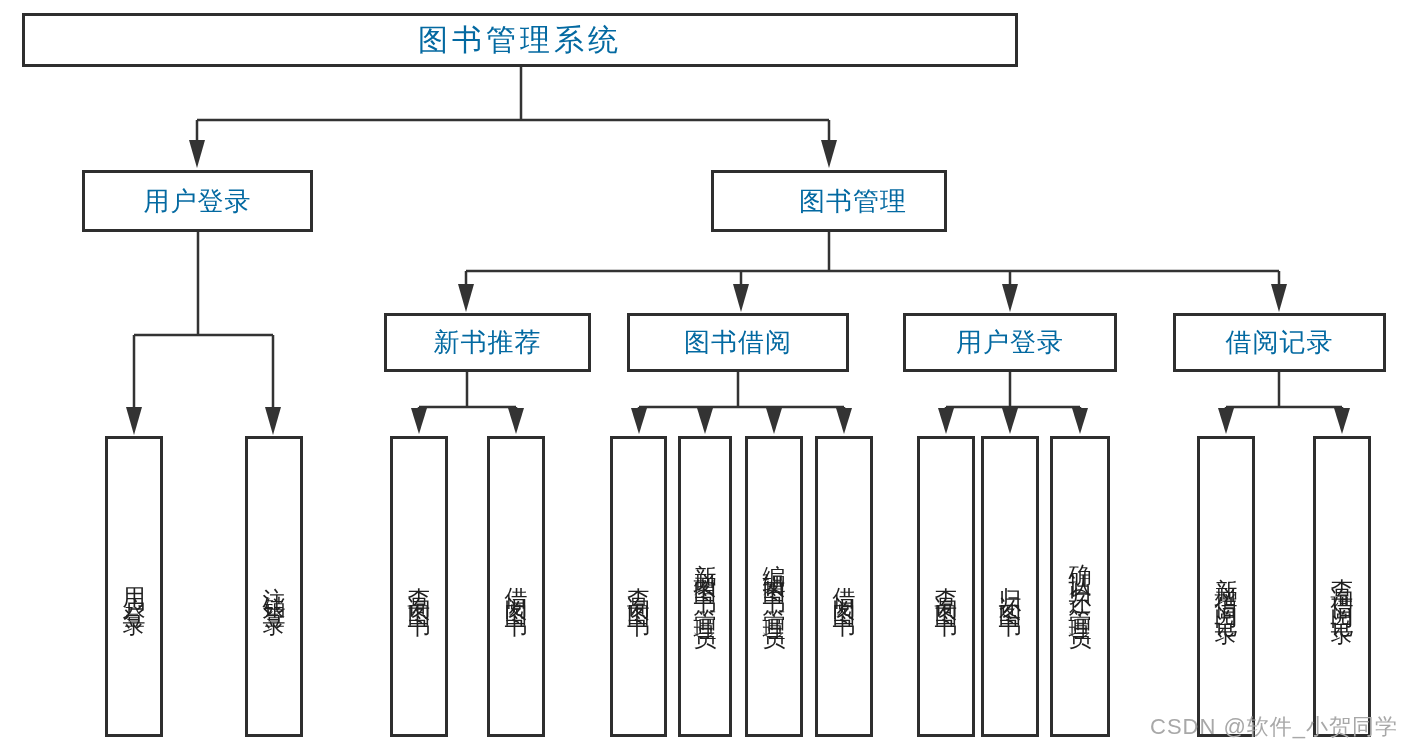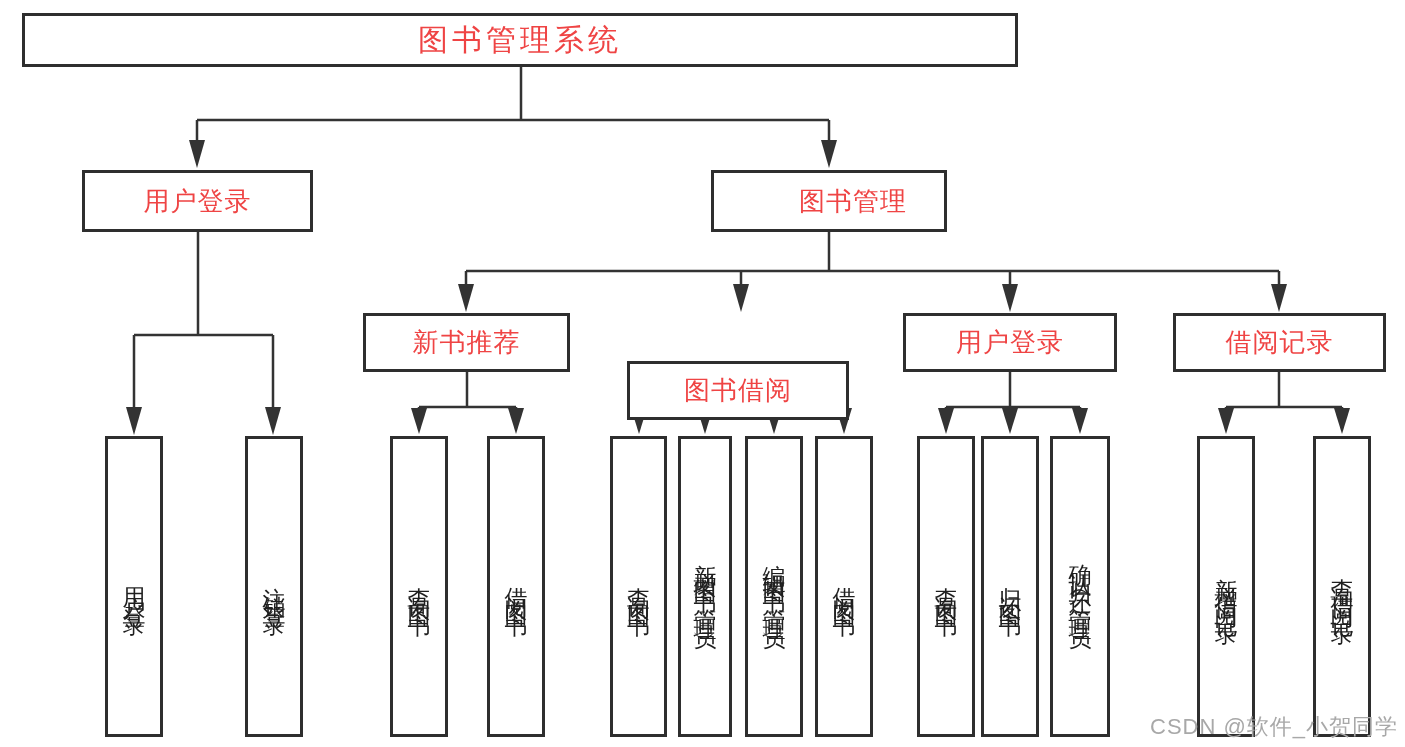--- a/index.html
+++ b/index.html
@@ -5,34 +5,34 @@
   html,body{margin:0;padding:0;background:#fff;}
   .stage{
     position:relative;width:1405px;height:747px;background:#ffffff;overflow:hidden;
     font-family:"Liberation Sans", sans-serif;color:#1f1f1f;
   }
   .wires{position:absolute;left:0;top:0;z-index:1;}
   .node{
     position:absolute;box-sizing:border-box;border:3px solid #2e2e2e;background:#ffffff;
     display:flex;align-items:center;justify-content:center;z-index:2;
   }
-  .hlabel{font-size:26px;letter-spacing:1px;white-space:nowrap;color:#ef4444;}
+  .hlabel{font-size:26px;letter-spacing:1px;white-space:nowrap;color:#0369a1;}
   .rootlabel{font-size:30px;letter-spacing:4px;}
   .leaf{
     writing-mode:vertical-rl;text-orientation:mixed;
   }
   .vlabel{
     font-size:23px;letter-spacing:9px;line-height:1;color:#1f1f1f;
   }
   
   .p-root     {left:22px;  top:13px;  width:996px; height:54px;}
   .p-ulogin   {left:82px;  top:170px; width:231px; height:62px;}
   .p-bmgmt    {left:711px; top:170px; width:236px; height:62px;padding-left:48px;}
-  .p-nrec     {left:363px; top:313px; width:207px; height:59px;}
-  .p-bborrow  {left:627px; top:313px; width:222px; height:59px;margin-top:48px;}
+  .p-nrec     {left:384px; top:313px; width:207px; height:59px;}
+  .p-bborrow  {left:627px; top:313px; width:222px; height:59px;}
   .p-cborrow  {left:903px; top:313px; width:214px; height:59px;}
   .p-brecords {left:1173px;top:313px; width:213px; height:59px;}
   .leafpos{top:436px;height:301px;}
   .p-l1 {left:105px; width:58px;}
   .p-l2 {left:245px; width:58px;}
   .p-l3 {left:390px; width:58px;}
   .p-l4 {left:487px; width:58px;}
   .p-l5 {left:610px; width:57px;}
   .p-l6 {left:678px; width:54px;}
   .p-l7 {left:745px; width:58px;}

